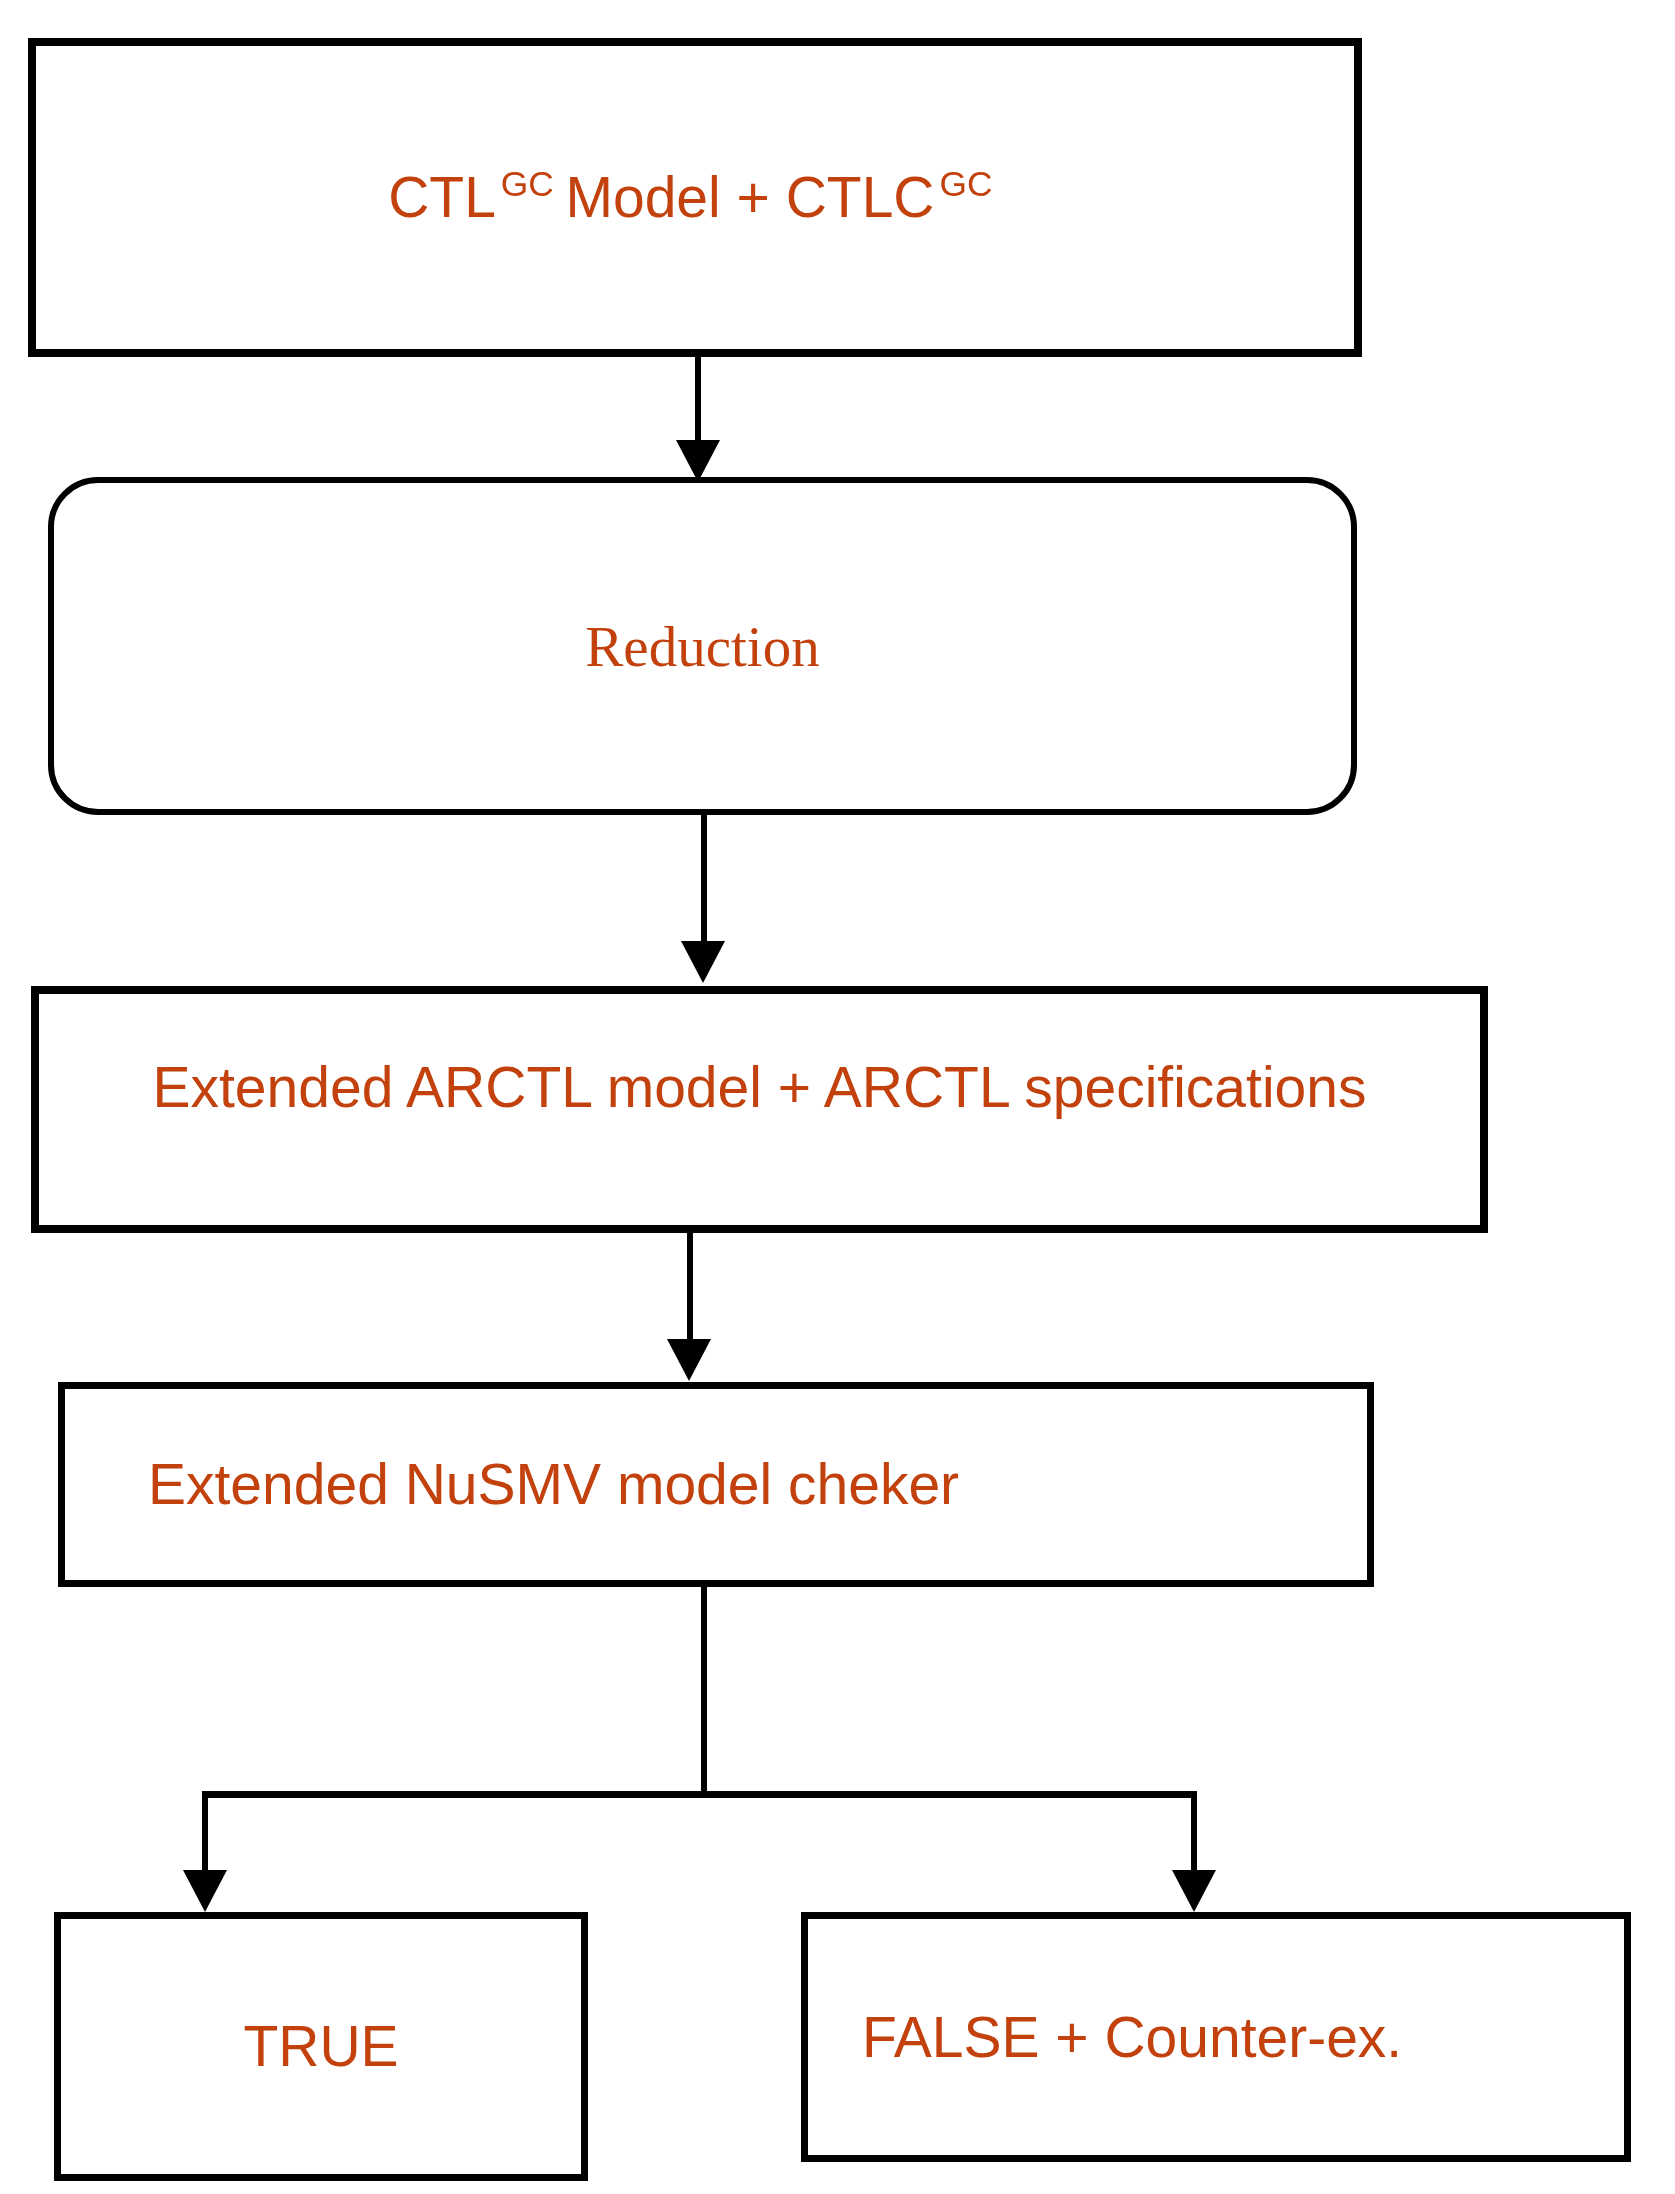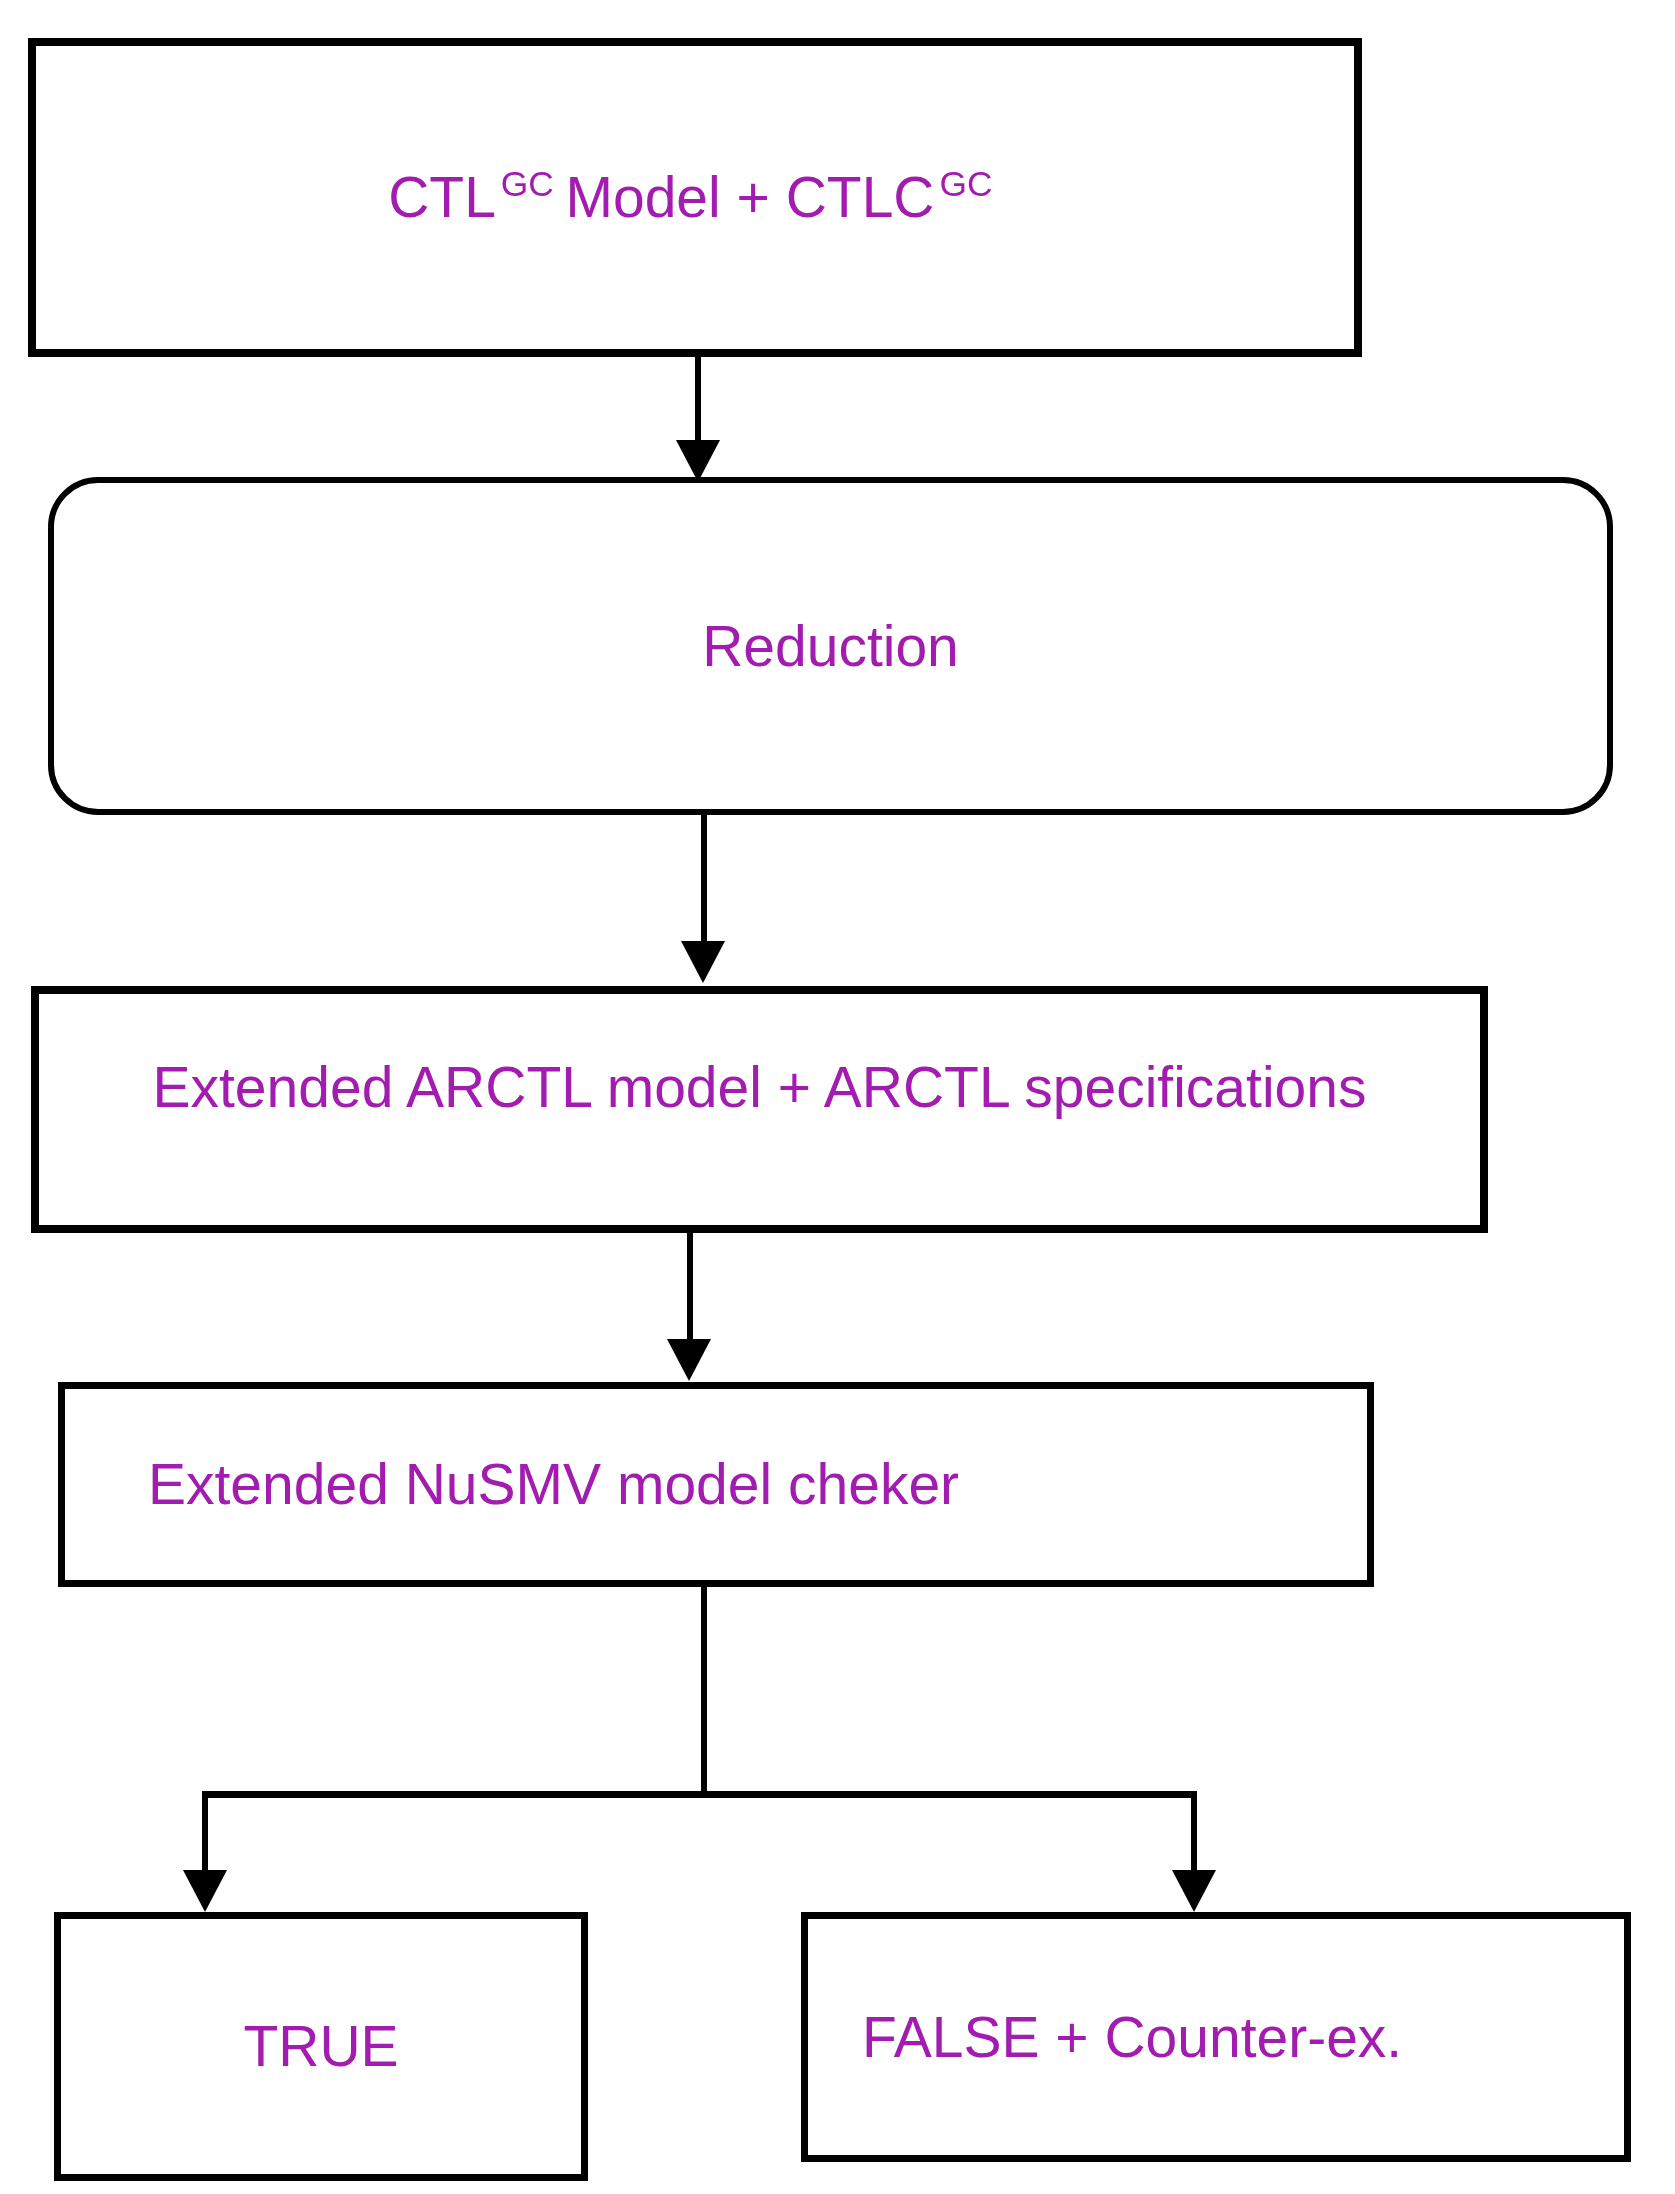--- a/index.html
+++ b/index.html
@@ -6,21 +6,21 @@
     margin: 0;
     padding: 0;
     background: #ffffff;
   }
   #canvas {
     position: relative;
     width: 1675px;
     height: 2194px;
     background: #ffffff;
     font-family: "Liberation Sans", sans-serif;
-    color: #a21caf;
+    color: #c2410c;
     overflow: hidden;
   }
   .node {
     position: absolute;
     box-sizing: border-box;
     background: #ffffff;
     border: 7.5px solid #000000;
     display: flex;
     align-items: center;
     justify-content: center;
@@ -46,21 +46,21 @@
   .arrowhead {
     position: absolute;
     width: 0;
     height: 0;
     border-left: 22.5px solid transparent;
     border-right: 22.5px solid transparent;
     border-top: 42px solid #000000;
   }
   
   #box-input   { left: 27.5px;  top: 38px;   width: 1334px; height: 319px; border-width: 8.3px; }
-  #box-reduce  { left: 48px;  top: 477px;  width: 1565px; height: 338px; }
+  #box-reduce  { left: 48px;  top: 477px;  width: 1309px; height: 338px; font-family: Liberation Serif, serif; }
   #box-reduce .rline { line-height: 111px; }
   #box-arctl   { left: 31px;  top: 986px; width: 1457px; height: 247px; border-width: 8.3px; padding-bottom: 45px; }
   #box-nusmv   { left: 58px;  top: 1382px; width: 1316px; height: 205px; justify-content: flex-start; padding-left: 83px; }
   #box-true    { left: 46px;  top: 1912px; width: 534px;  height: 269px; margin-left: 8px; }
   #box-false   { left: 801px; top: 1912px; width: 830px;  height: 250px; justify-content: flex-start; padding-left: 54px; }
   
   #stem-1      { left: 695px;  top: 356px;  width: 5.8px;  height: 88px; }
   #head-1      { left: 676px;  top: 440px; }
   #stem-2      { left: 701px;  top: 815px;  width: 5.8px;  height: 126px; }
   #head-2      { left: 681px;  top: 941px; }

